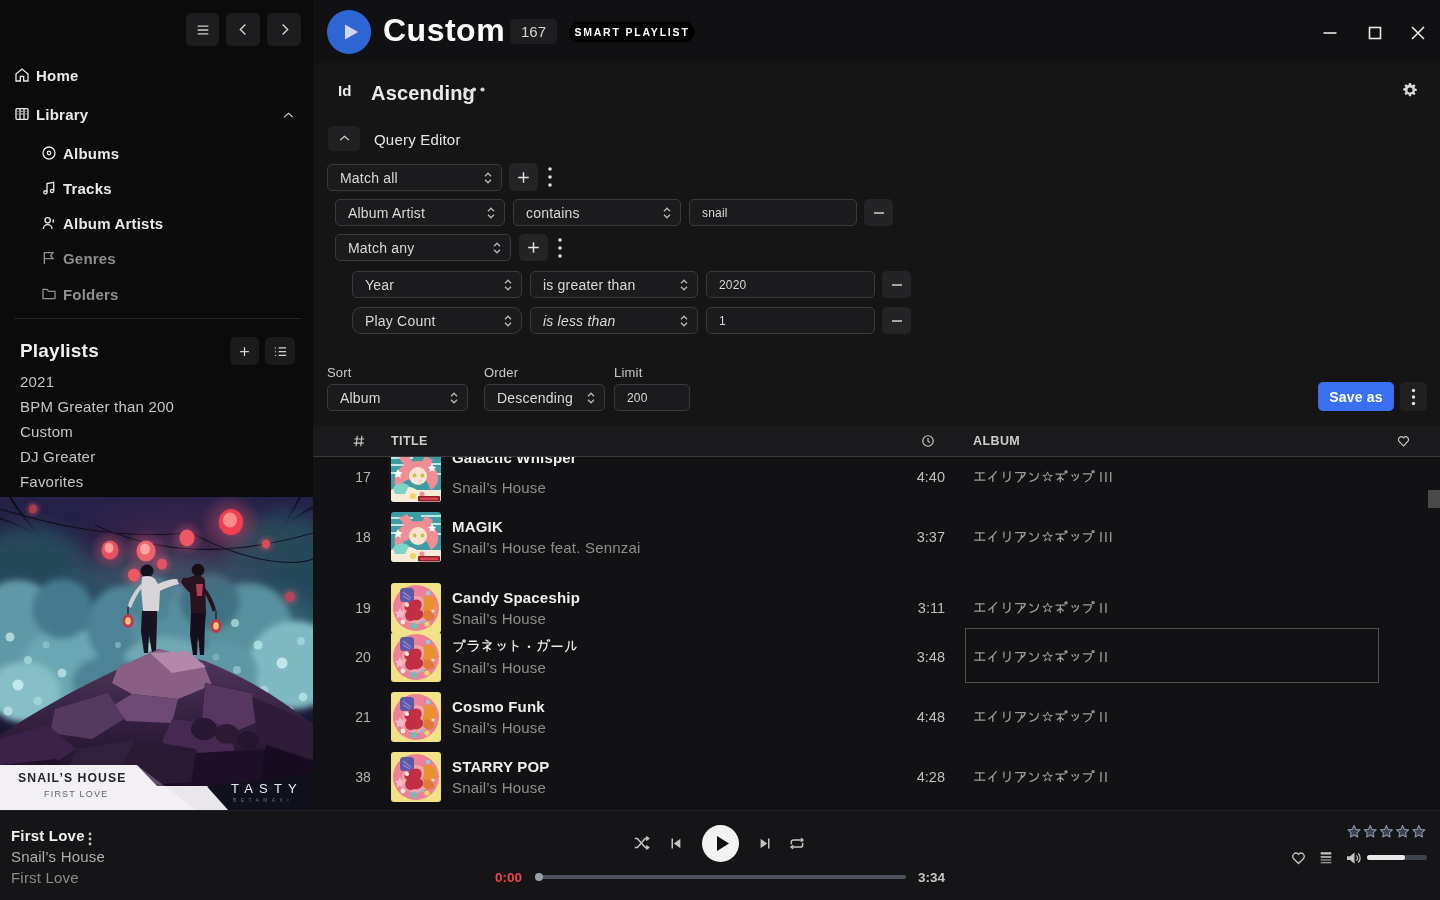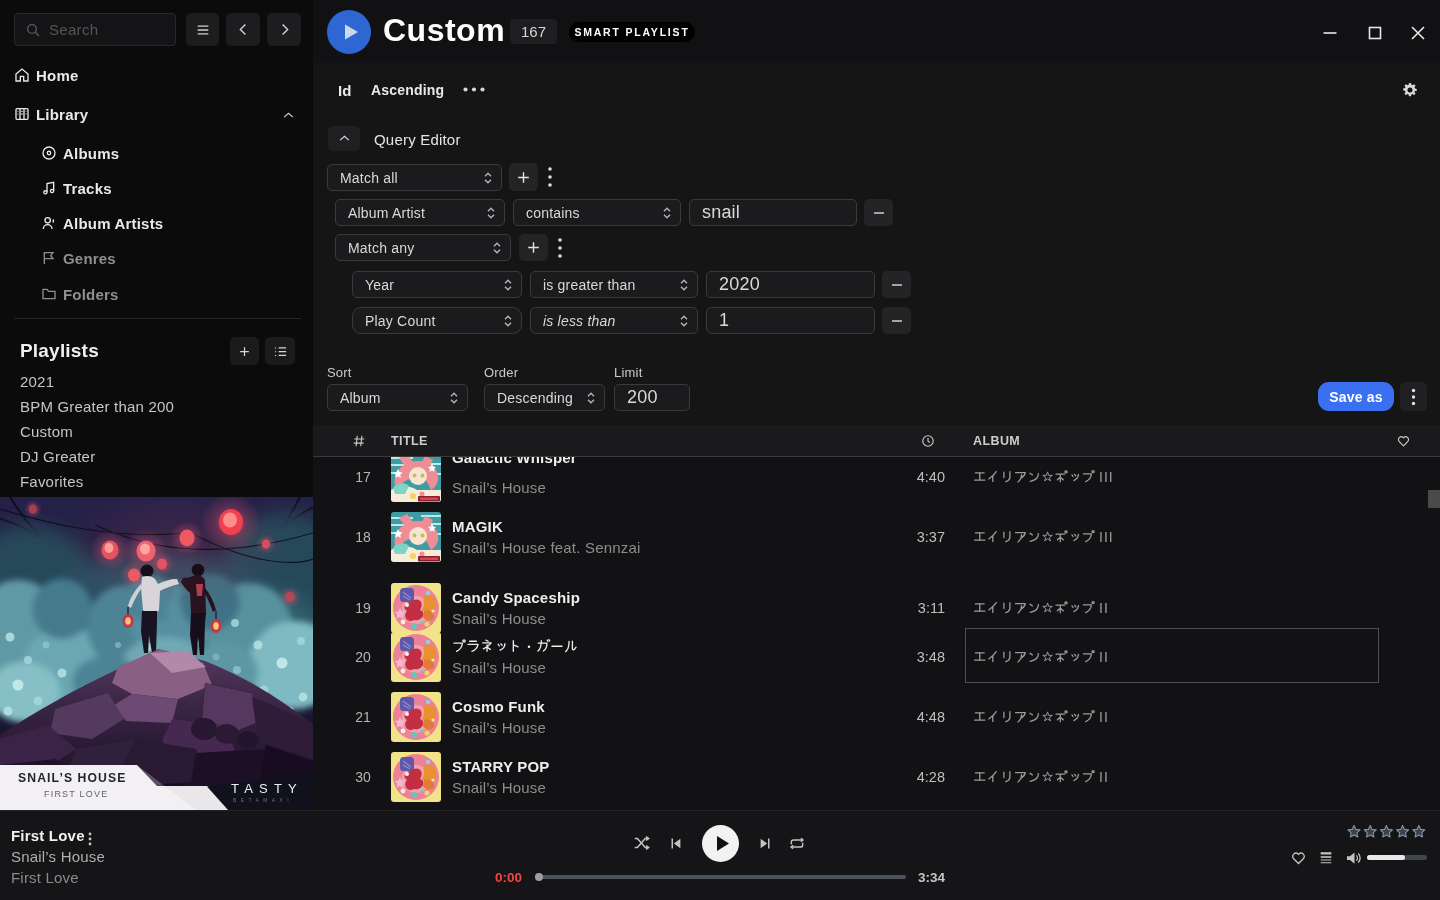--- a/index.html
+++ b/index.html
@@ -12,21 +12,21 @@
   #main { left:313px; top:63px; width:1127px; height:747px; background:#151516; }
   #playerbar { left:0; top:810px; width:1440px; height:90px; background:#151517; }
   
   .sbtn { background:#1d1d1f; border-radius:5px; display:flex; align-items:center; justify-content:center; }
   .navlab { font-size:15px; font-weight:bold; color:#e9e9e9; letter-spacing:.2px; }
   .dim { color:#8f8f8f; }
   .plitem { font-size:15px; color:#c6c6c6; letter-spacing:.2px; }
   
   .sel { position:absolute; background:#1b1b1d; border:1px solid #3a3a3c; border-radius:5px; color:#d9d9d9; font-size:14px; display:flex; align-items:center; padding-left:12px; letter-spacing:.2px; }
   .sel svg.ud { position:absolute; right:8px; top:50%; transform:translateY(-50%); }
-  .inpt { position:absolute; background:#1b1b1d; border:1px solid #3a3a3c; border-radius:5px; color:#d9d9d9; font-size:18px; display:flex; align-items:center; padding-left:12px; letter-spacing:.2px; }
+  .inpt { position:absolute; background:#1b1b1d; border:1px solid #3a3a3c; border-radius:5px; color:#d9d9d9; font-size:12px; display:flex; align-items:center; padding-left:12px; letter-spacing:.2px; }
   .qbtn { position:absolute; background:#242426; border-radius:5px; display:flex; align-items:center; justify-content:center; }
   .lbl { position:absolute; font-size:13px; color:#c9c9c9; letter-spacing:.2px; }
   
   .th { font-size:12.5px; font-weight:bold; color:#cdcdcd; letter-spacing:.4px; }
   .row { position:absolute; left:0; width:1127px; height:60px; }
   .rnum { position:absolute; left:30px; width:40px; text-align:center; font-size:14px; color:#b4b4b4; }
   .rtitle { position:absolute; left:139px; font-size:15px; font-weight:bold; color:#ededed; letter-spacing:.2px; }
   .rsub { position:absolute; left:139px; font-size:15px; color:#8d8d8d; letter-spacing:.2px; }
   .rdur { position:absolute; left:570px; width:62px; text-align:right; font-size:14.5px; color:#bfbfbf; }
   .thumb { position:absolute; left:78px; top:5px; width:50px; height:50px; border-radius:3px; overflow:hidden; }
@@ -140,27 +140,20 @@
       </svg>
     <svg class="abs" style="left:1367px; top:25px;" width="16" height="16" viewBox="0 0 16 16" fill="none" stroke="#e8e8e8" stroke-width="1.6">
         <rect x="2.5" y="2.5" width="11" height="11"></rect>
       </svg>
     <svg class="abs" style="left:1410px; top:25px;" width="16" height="16" viewBox="0 0 16 16" fill="none" stroke="#e8e8e8" stroke-width="1.6">
         <path d="M2 2 L14 14 M14 2 L2 14"></path>
       </svg>
   </div>
   <div id="sidebar" class="abs">
 
-    <div class="abs" style="left:14px; top:13px; width:162px; height:33px; background:#141416; border:1px solid #29292b; border-radius:4px;">
-      <svg class="abs" style="left:10px; top:8px;" width="16" height="16" viewBox="0 0 24 24" fill="none" stroke="#5a5a5a" stroke-width="2">
-          <circle cx="10.5" cy="10.5" r="6.5"></circle>
-          <path d="M15.5 15.5 L21 21"></path>
-        </svg>
-      <div class="abs" style="left:34px; top:7px; font-size:15px; color:#565656; letter-spacing:.3px;">Search</div>
-    </div>
     <div class="sbtn abs" style="left:186px; top:13px; width:33px; height:33px;">
       <svg width="16" height="16" viewBox="0 0 24 24" fill="none" stroke="#d0d0d0" stroke-width="2.1">
           <path d="M4 6.2h16M4 12h16M4 17.8h16"></path>
         </svg>
     </div>
     <div class="sbtn abs" style="left:226px; top:13px; width:34px; height:33px;">
       <svg width="15" height="15" viewBox="0 0 24 24" fill="none" stroke="#d0d0d0" stroke-width="2.3">
           <path d="M15 4 L7 12 L15 20"></path>
         </svg>
     </div>
@@ -222,21 +215,21 @@
     </div>
     <div class="plitem abs" style="left:20px; top:373px;">2021</div>
     <div class="plitem abs" style="left:20px; top:398px;">BPM Greater than 200</div>
     <div class="plitem abs" style="left:20px; top:423px;">Custom</div>
     <div class="plitem abs" style="left:20px; top:448px;">DJ Greater</div>
     <div class="plitem abs" style="left:20px; top:473px;">Favorites</div>
   </div>
   <div id="main" class="abs">
 
     <div class="abs" style="left:25px; top:19px; font-size:15px; font-weight:bold; color:#e9e9e9;">Id</div>
-    <div class="abs" style="left:58px; top:19px; font-size:14px; font-weight:bold; color:#e9e9e9; letter-spacing:.2px;">Ascending</div>
+    <div class="abs" style="left:58px; top:19px; font-size:20px; font-weight:bold; color:#e9e9e9; letter-spacing:.2px;">Ascending</div>
     <svg class="abs" style="left:149px; top:23px;" width="24" height="7" viewBox="0 0 24 7">
         <circle cx="3.5" cy="3.5" r="2.1" fill="#d6d6d6"></circle>
         <circle cx="12" cy="3.5" r="2.1" fill="#d6d6d6"></circle>
         <circle cx="20.5" cy="3.5" r="2.1" fill="#d6d6d6"></circle>
       </svg>
     <svg class="abs" style="left:1089px; top:19px;" width="16" height="16" viewBox="0 0 24 24" fill="#d8d8d8">
         <path d="M12 8.2a3.8 3.8 0 1 0 0 7.6 3.8 3.8 0 0 0 0-7.6zm9.4 5.5-2-.4a7.5 7.5 0 0 1-.7 1.7l1.2 1.7a1 1 0 0 1-.1 1.3l-1 1a1 1 0 0 1-1.3.1l-1.7-1.2a7.5 7.5 0 0 1-1.7.7l-.4 2a1 1 0 0 1-1 .8h-1.4a1 1 0 0 1-1-.8l-.4-2a7.5 7.5 0 0 1-1.7-.7l-1.7 1.2a1 1 0 0 1-1.3-.1l-1-1a1 1 0 0 1-.1-1.3l1.2-1.7a7.5 7.5 0 0 1-.7-1.7l-2-.4a1 1 0 0 1-.8-1v-1.4a1 1 0 0 1 .8-1l2-.4a7.5 7.5 0 0 1 .7-1.7L4.1 6.2a1 1 0 0 1 .1-1.3l1-1a1 1 0 0 1 1.3-.1l1.7 1.2a7.5 7.5 0 0 1 1.7-.7l.4-2a1 1 0 0 1 1-.8h1.4a1 1 0 0 1 1 .8l.4 2a7.5 7.5 0 0 1 1.7.7l1.7-1.2a1 1 0 0 1 1.3.1l1 1a1 1 0 0 1 .1 1.3l-1.2 1.7a7.5 7.5 0 0 1 .7 1.7l2 .4a1 1 0 0 1 .8 1v1.4a1 1 0 0 1-.8 1z"></path>
       </svg>
 
     <div class="qbtn" style="left:15px; top:63px; width:32px; height:25px; background:#202022;">
@@ -311,21 +304,21 @@
     <div class="lbl" style="left:14px; top:302px;">Sort</div>
     <div class="lbl" style="left:171px; top:302px;">Order</div>
     <div class="lbl" style="left:301px; top:302px;">Limit</div>
     <div class="sel" style="left:14px; top:321px; width:141px; height:27px;">Album<svg class="ud" width="10" height="14" viewBox="0 0 10 14" fill="none" stroke="#b5b5b5" stroke-width="1.4">
           <path d="M2 5.2 L5 2.2 L8 5.2 M2 8.8 L5 11.8 L8 8.8"></path>
         </svg></div>
     <div class="sel" style="left:171px; top:321px; width:121px; height:27px;">Descending<svg class="ud" width="10" height="14" viewBox="0 0 10 14" fill="none" stroke="#b5b5b5" stroke-width="1.4">
           <path d="M2 5.2 L5 2.2 L8 5.2 M2 8.8 L5 11.8 L8 8.8"></path>
         </svg></div>
     <div class="inpt" style="left:301px; top:321px; width:76px; height:27px;">200</div>
-    <div class="abs" style="left:1005px; top:319px; width:76px; height:29px; background:#3a6ff2; border-radius:11px; color:#fff; font-size:14px; font-weight:bold; letter-spacing:.2px; display:flex; align-items:center; justify-content:center;">Save as</div>
+    <div class="abs" style="left:1005px; top:319px; width:76px; height:29px; background:#3a6ff2; border-radius:5px; color:#fff; font-size:14px; font-weight:bold; letter-spacing:.2px; display:flex; align-items:center; justify-content:center;">Save as</div>
     <div class="qbtn" style="left:1087px; top:319px; width:27px; height:29px; background:#202022;">
       <svg width="5" height="18" viewBox="0 0 5 18">
           <circle cx="2.5" cy="2.5" r="1.7" fill="#e0e0e0"></circle>
           <circle cx="2.5" cy="9" r="1.7" fill="#e0e0e0"></circle>
           <circle cx="2.5" cy="15.5" r="1.7" fill="#e0e0e0"></circle>
         </svg>
     </div>
 
     <div class="abs" style="left:0; top:362px; width:1127px; height:32px; background:#1a1a1c; border-bottom:1px solid #3a3a3a;"></div>
     <svg class="abs" style="left:39px; top:371px;" width="14" height="14" viewBox="0 0 24 24" fill="none" stroke="#c9c9c9" stroke-width="2">
@@ -464,21 +457,21 @@
               <use href="#kN" x="400"></use>
               <use href="#kSt" x="500"></use>
               <use href="#kPo" x="600"></use>
               <use href="#kTsu" x="700"></use>
               <use href="#kPu" x="800"></use>
             </svg>
             <span>II</span>
           </div>
       </div>
       <div class="row" style="top:290px;">
-        <div class="rnum" style="top:22px;">30</div>
+        <div class="rnum" style="top:22px;">38</div>
         <div class="thumb"><svg width="50" height="50">
               <use href="#thumbB"></use>
             </svg></div>
         <div class="rtitle" style="top:11px;">STARRY POP</div>
         <div class="rsub" style="top:32px;">Snail’s House</div>
         <div class="rdur" style="top:22px;">4:28</div>
         <div class="albrow">
             <svg class="kana" width="122" height="15" viewBox="0 0 900 100">
               <use href="#kE"></use>
               <use href="#kI" x="100"></use>

